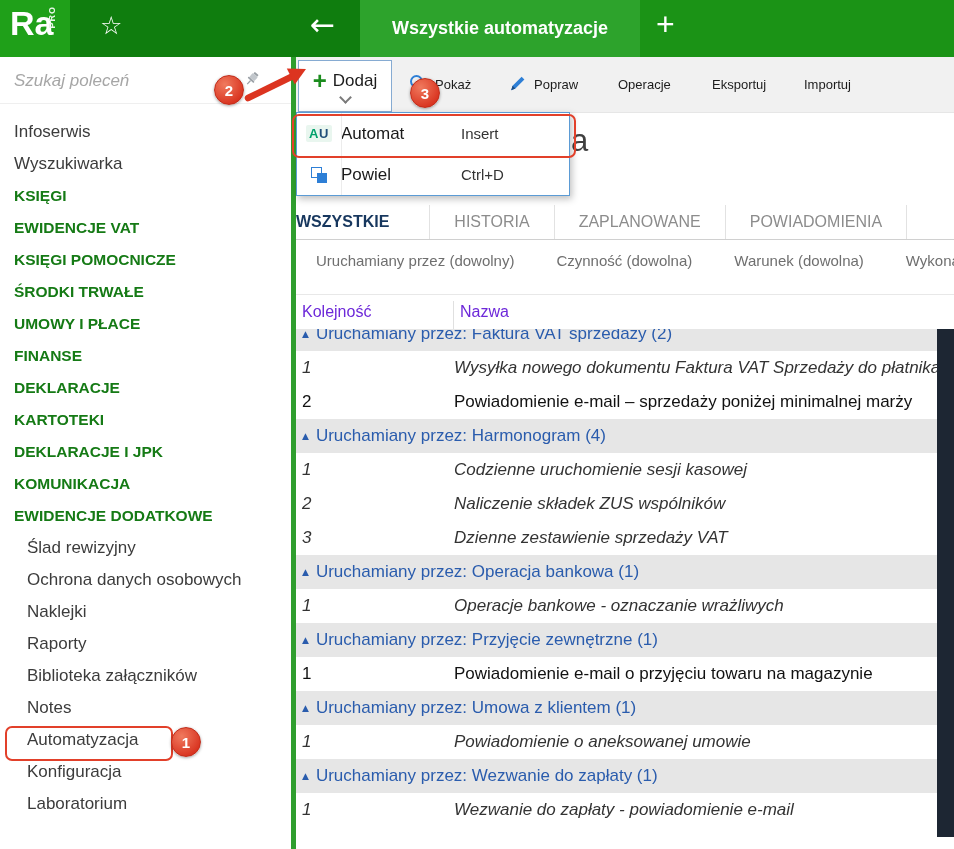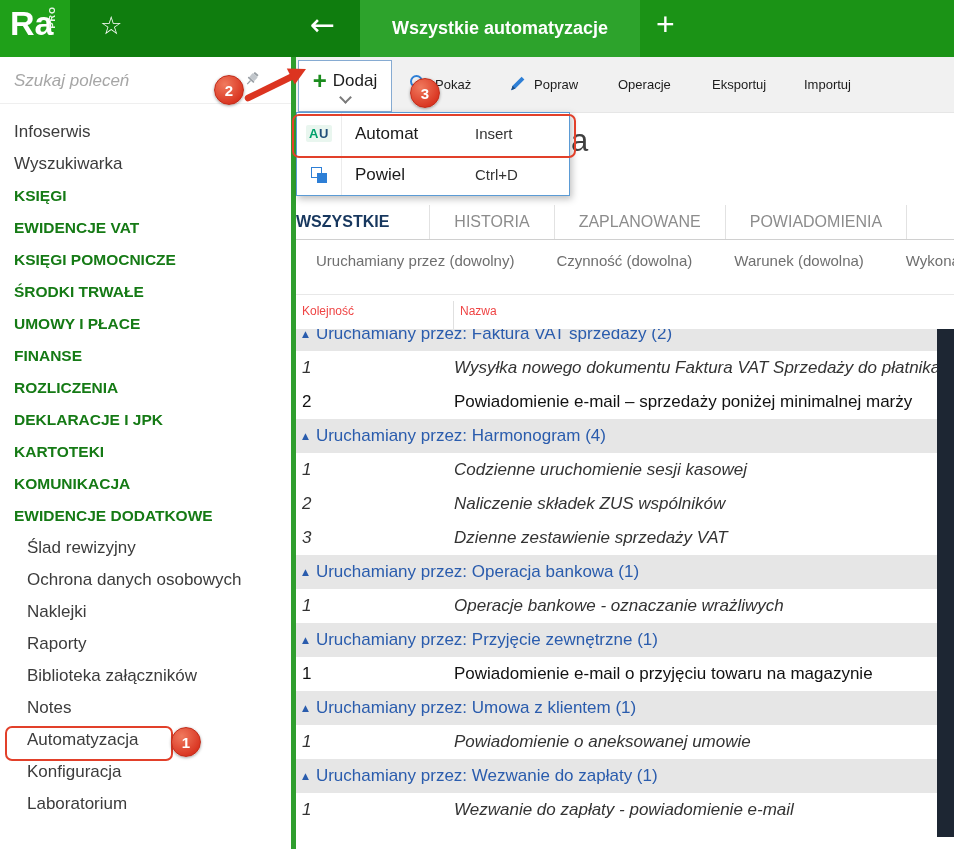--- a/index.html
+++ b/index.html
@@ -52,42 +52,42 @@
   .view-tabs{position:absolute;left:0;top:148px;width:658px;height:34px;border-bottom:1px solid #d0d0d0;display:flex;}
   .vtab{height:34px;line-height:34px;padding:0 24px;font-size:16px;color:#8c8c8c;
         border-right:1px solid #e2e2e2;cursor:pointer;white-space:nowrap;}
   .vtab.active{color:#17375e;font-weight:bold;padding-left:0;padding-right:40px;}
 
   .filters{position:absolute;left:4px;top:189px;width:654px;height:30px;line-height:30px;font-size:15px;
            color:#6f6f6f;white-space:nowrap;overflow:hidden;}
   .filter{margin-right:26px;cursor:pointer;margin-left:16px;}
 
   .grid-header{position:absolute;left:0;top:237px;width:658px;height:51px;border-top:1px solid #e8e8e8;
-               border-bottom:1px solid #d6d6d6;box-sizing:border-box;font-size:12px;color:#ef4444;line-height:33px;}
+               border-bottom:1px solid #d6d6d6;box-sizing:border-box;font-size:16px;color:#6d28d9;line-height:33px;}
   .grid-header::after{content:"";position:absolute;left:157px;top:6px;bottom:6px;width:1px;background:#e0e0e0;}
   .col-k{position:absolute;left:6px;cursor:pointer;}
   .col-n{position:absolute;left:164px;cursor:pointer;}
 
   .grid-body{position:absolute;left:0;top:272px;width:658px;height:508px;overflow:hidden;}
   .rows{position:absolute;left:0;top:-12px;width:658px;}
   .row{height:34px;line-height:34px;font-size:17px;white-space:nowrap;overflow:hidden;}
   .row.group{background:#e6e6e6;color:#2a5cad;padding-left:6px;cursor:pointer;}
   .tri{display:inline-block;font-size:9px;margin-right:7px;vertical-align:2px;color:#2a5cad;font-family:"DejaVu Sans",sans-serif;}
   .row.data{background:#fff;color:#111;cursor:pointer;}
   .cell-k{display:inline-block;width:158px;padding-left:6px;box-sizing:border-box;}
   .row.data.italic{font-style:italic;color:#333;}
   .scroll-strip{position:absolute;right:0;top:0;width:17px;height:520px;background:#1d2633;z-index:3;cursor:pointer;}
 
   
   .menu{position:absolute;left:296px;top:112px;width:272px;background:#fff;border:1px solid #5b9bd5;
         box-shadow:2px 3px 7px rgba(0,0,0,.25);z-index:50;}
   .menu-item{height:41px;display:flex;align-items:center;position:relative;cursor:pointer;}
   .menu-item::before{content:"";position:absolute;left:44px;top:0;bottom:0;width:1px;background:#ececec;}
   .mi-icon{width:44px;display:flex;justify-content:center;align-items:center;}
-  .mi-label{margin-left:14px;width:120px;font-size:17px;color:#1a1a1a;}
+  .mi-label{width:120px;font-size:17px;color:#1a1a1a;}
   .mi-short{font-size:15px;color:#333;}
   .ic-au{font-weight:bold;font-size:13px;background:#e9f6ef;padding:1px 3px;border-radius:2px;letter-spacing:.5px;}
   .au-a{color:#00a06a;} .au-u{color:#1f4e79;}
   .ic-copy{position:relative;width:16px;height:16px;}
   .ic-copy .back{position:absolute;left:0;top:0;width:9px;height:9px;border:1.5px solid #2e7fd6;background:#fff;}
   .ic-copy .front{position:absolute;right:0;bottom:0;width:10px;height:10px;background:#2e7fd6;}
 
   
   .ann-badge{position:absolute;width:28px;height:28px;border-radius:50%;
              background:radial-gradient(circle at 35% 30%,#f07a5e,#d93420 75%);
@@ -137,23 +137,23 @@
     </div>
     <div class="sb-list" id="sidebar-list">
         <div class="sb-item item">Infoserwis</div>
         <div class="sb-item item">Wyszukiwarka</div>
         <div class="sb-item section">KSIĘGI</div>
         <div class="sb-item section">EWIDENCJE VAT</div>
         <div class="sb-item section">KSIĘGI POMOCNICZE</div>
         <div class="sb-item section">ŚRODKI TRWAŁE</div>
         <div class="sb-item section">UMOWY I PŁACE</div>
         <div class="sb-item section">FINANSE</div>
-        <div class="sb-item section">ROZLICZENIA</div>
+        <div class="sb-item section">DEKLARACJE</div>
+        <div class="sb-item section">KARTOTEKI</div>
         <div class="sb-item section">DEKLARACJE I JPK</div>
-        <div class="sb-item section">KARTOTEKI</div>
         <div class="sb-item section">KOMUNIKACJA</div>
         <div class="sb-item section">EWIDENCJE DODATKOWE</div>
         <div class="sb-item sub">Ślad rewizyjny</div>
         <div class="sb-item sub">Ochrona danych osobowych</div>
         <div class="sb-item sub">Naklejki</div>
         <div class="sb-item sub">Raporty</div>
         <div class="sb-item sub">Biblioteka załączników</div>
         <div class="sb-item sub">Notes</div>
         <div class="sb-item sub">Automatyzacja</div>
         <div class="sb-item sub">Konfiguracja</div>

